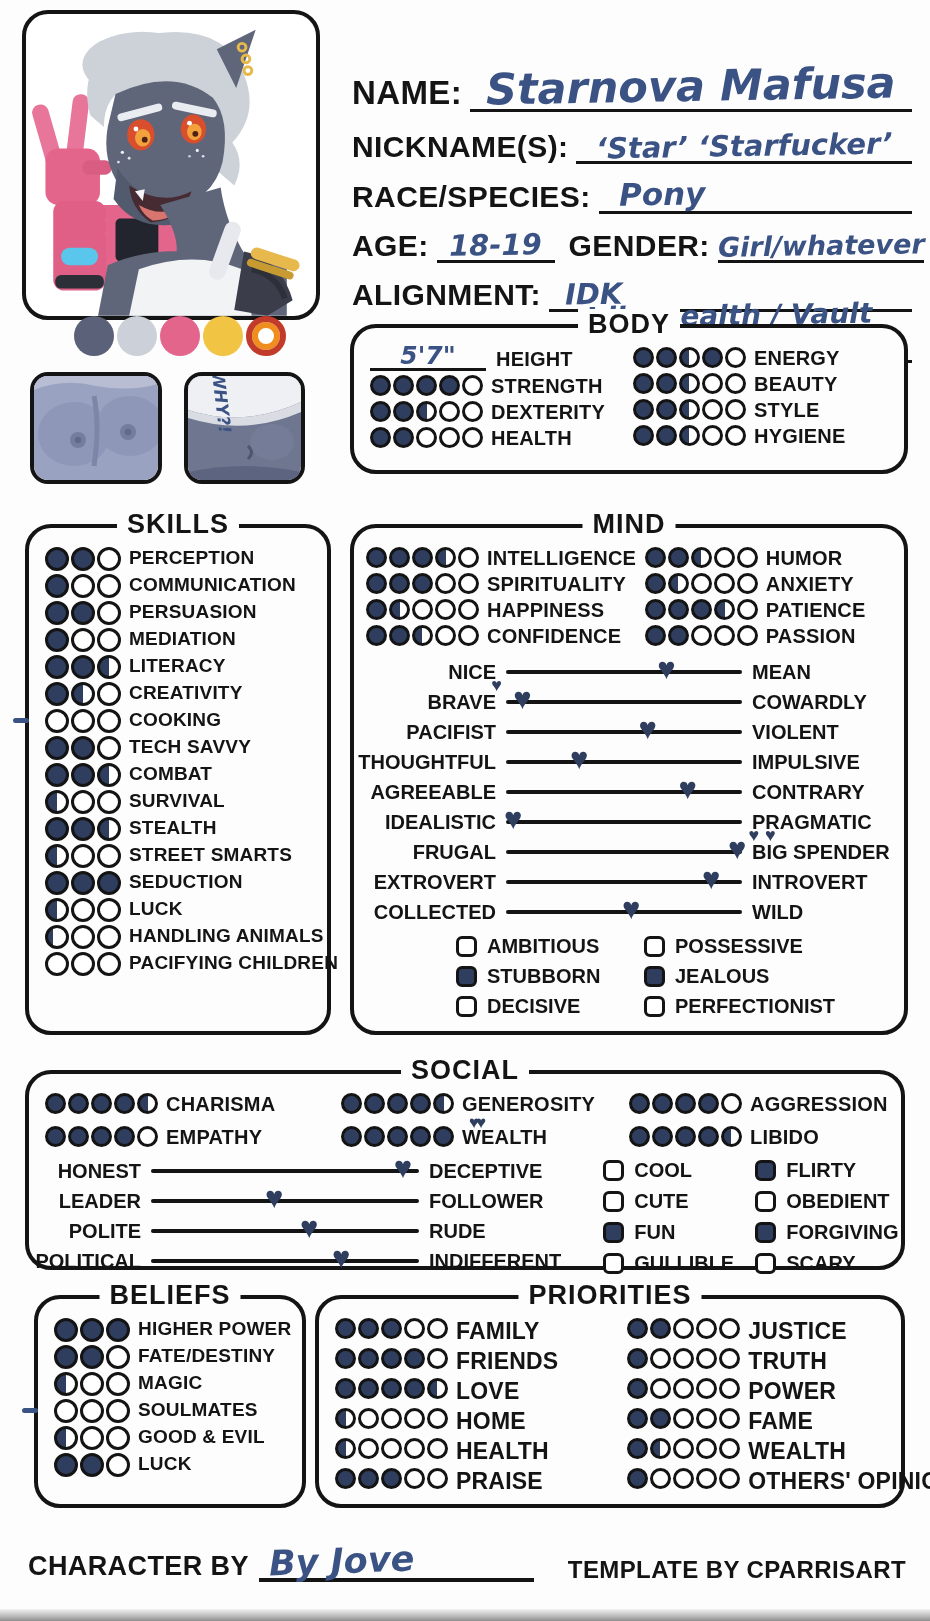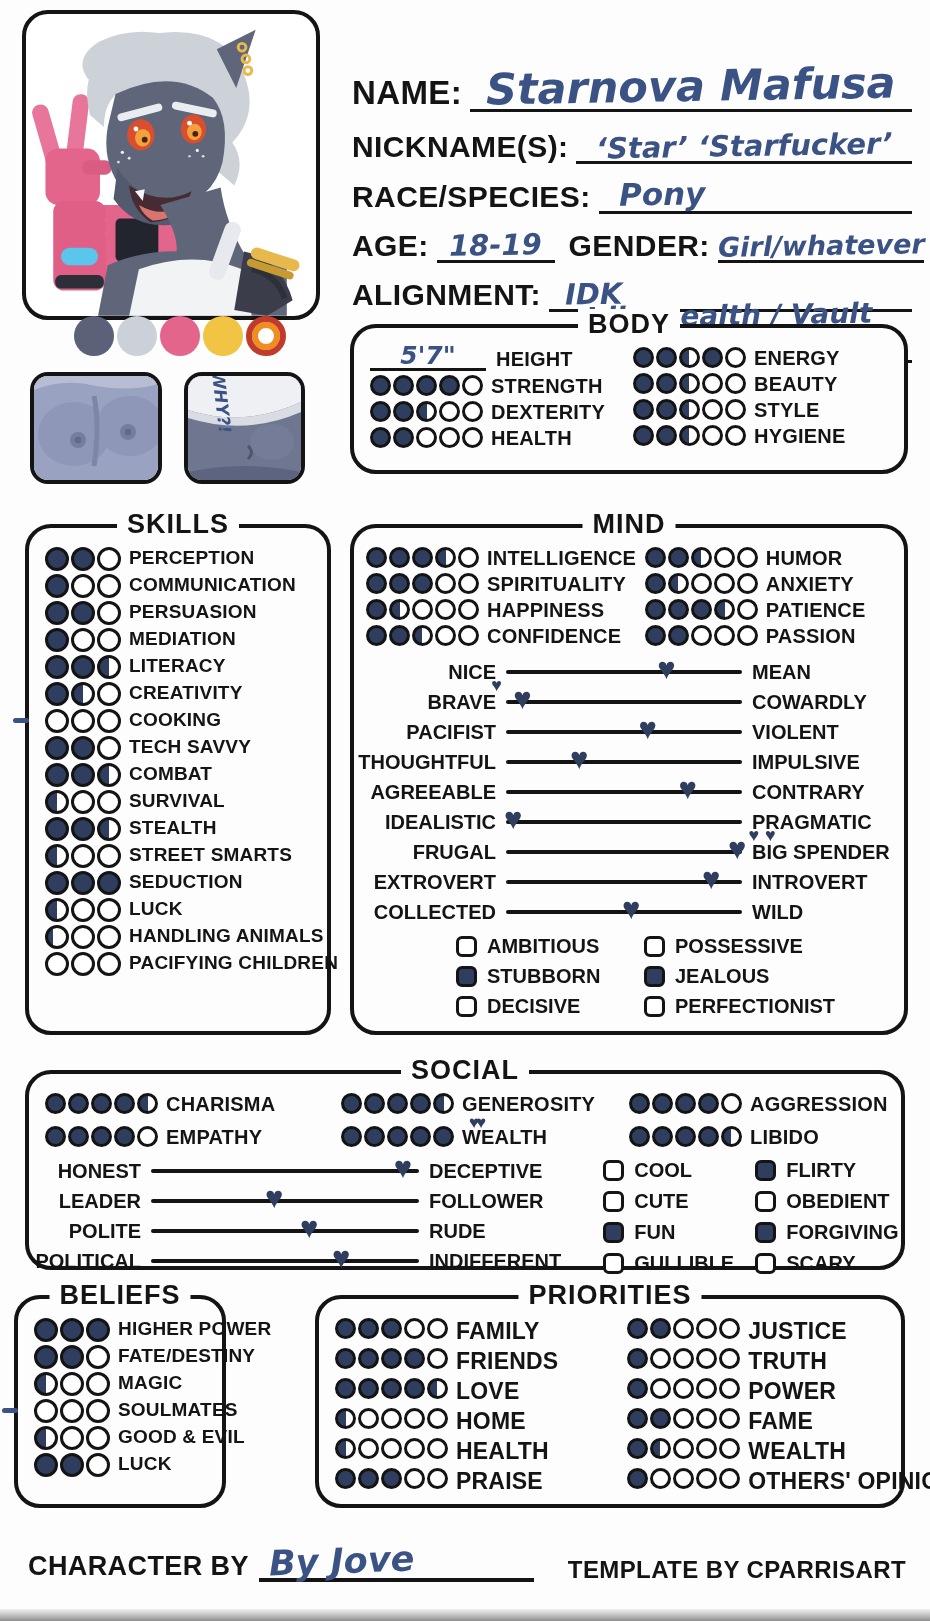--- a/index.html
+++ b/index.html
@@ -73,21 +73,21 @@
   #mind-sliders .slider-row{grid-template-columns:150px 1fr 152px;height:30px;}
   #mind-checks{display:grid;grid-template-columns:188px 1fr;padding:8px 10px 0 102px;row-gap:7px;}
   
   #social-panel{left:25px;top:1070px;width:880px;height:200px;}
   #social-stats{display:grid;grid-template-columns:296px 288px 1fr;padding:16px 6px 2px 16px;row-gap:4px;}
   #social-bottom{display:flex;padding-top:2px;}
   #social-sliders{width:540px;}
   #social-sliders .slider-row{grid-template-columns:122px 268px 1fr;height:30px;}
   #social-checks{flex:1;display:grid;grid-template-columns:152px 1fr;padding:2px 8px 0 42px;row-gap:5px;}
   
-  #beliefs-panel{left:14px;top:1295px;width:212px;height:213px;}
+  #beliefs-panel{left:34px;top:1295px;width:272px;height:213px;}
   #beliefs-panel .inner{padding:16px 4px 0 16px;}
   #beliefs-panel .stat-label{font-size:19px;}
   #priorities-panel{left:315px;top:1295px;width:590px;height:213px;}
   #priorities-panel .cols{display:flex;padding:16px 4px 0 16px;}
   #priorities-panel .col-l{width:52%;}
   #priorities-panel .col-r{width:48%;}
   #priorities-panel .stat-label{font-size:23px;}
   
   #footer-left{position:absolute;left:28px;top:1545px;display:flex;align-items:flex-end;}
   #footer-left .lbl{font-weight:bold;font-size:27px;letter-spacing:0.4px;padding-right:10px;}

